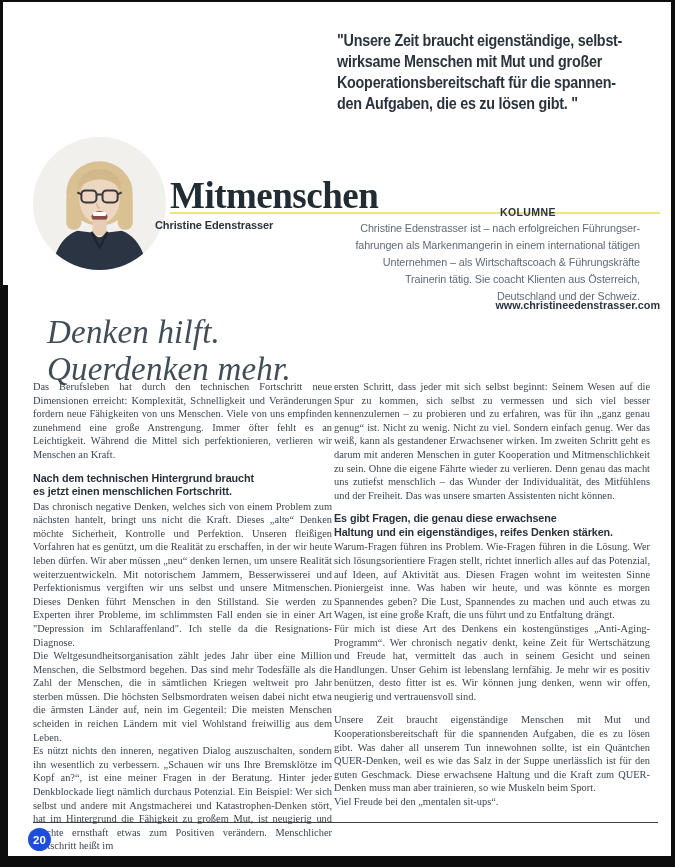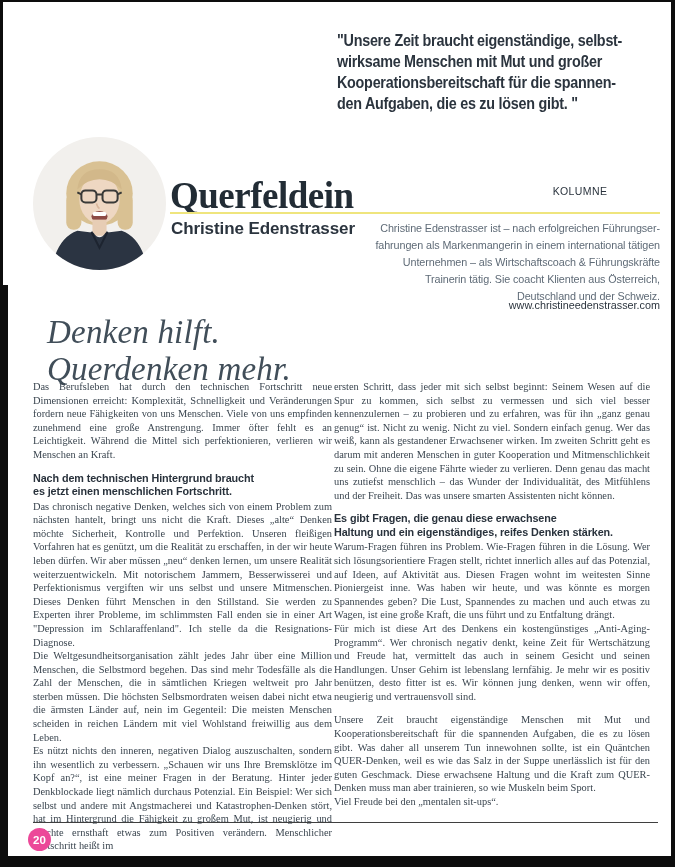--- a/index.html
+++ b/index.html
@@ -29,37 +29,37 @@
   .masthead-title {
     position:absolute; left:170px; top:177px;
     font-family:"Liberation Serif", serif; font-weight:700;
     font-size:37px; line-height:1; color:#222c35; letter-spacing:-0.5px;
   }
   .yellow-rule {
     position:absolute; left:170px; top:212px; width:490px; height:2px;
     background:#efe57d;
   }
   .author-name {
-    position:absolute; left:171px; top:219px;
+    position:absolute; left:155px; top:219px;
     font-family:"Liberation Sans", sans-serif; font-weight:700;
-    font-size:17px; color:#2b343e; letter-spacing:-0.1px;
+    font-size:11px; color:#2b343e; letter-spacing:-0.1px;
   }
   .kolumne {
-    position:absolute; left:500px; top:185px; width:160px; text-align:center;
-    font-family:"Liberation Sans", sans-serif; font-weight:400;
+    position:absolute; left:500px; top:206px; width:160px; text-align:left;
+    font-family:"Liberation Sans", sans-serif; font-weight:700;
     font-size:10.5px; color:#2b343e; letter-spacing:0.4px;
   }
   .bio {
-    position:absolute; left:372px; top:220px; width:288px; text-align:right;
+    position:absolute; left:352px; top:220px; width:288px; text-align:right;
     font-family:"Liberation Sans", sans-serif; font-size:10.8px;
     line-height:17px; color:#5f6b77; white-space:pre-line; letter-spacing:-0.1px;
   }
   .website {
     position:absolute; left:372px; top:299px; width:288px; text-align:right;
-    font-family:"Liberation Sans", sans-serif; font-weight:400;
+    font-family:"Liberation Sans", sans-serif; font-weight:700;
     font-size:10.8px; color:#2b343e;
   }
   
   .headline {
     position:absolute; left:33px; top:300px; margin:14px;
     font-family:"Liberation Serif", serif; font-style:italic; font-weight:400;
     font-size:33px; line-height:37px; color:#414e59; white-space:pre-line;
     letter-spacing:0.2px;
   }
   
@@ -80,21 +80,21 @@
   }
   .gap-before { margin-top:10px; }
   .col > :first-child { margin-top:0; }
   
   .footer-rule {
     position:absolute; left:33px; top:822px; width:625px; height:1px;
     background:#3f3f3f;
   }
   .page-number {
     position:absolute; left:28px; top:828px; width:23px; height:23px;
-    border-radius:50%; background:#ec4899; color:#ffffff;
+    border-radius:50%; background:#1d4ed8; color:#ffffff;
     font-family:"Liberation Sans", sans-serif; font-weight:700; font-size:11.5px;
     display:flex; align-items:center; justify-content:center;
   }
 </style>
 </head>
 <body>
 
 <div class="frame">
   <div class="paper"></div>
   <div class="left-edge-bar"></div>
@@ -126,21 +126,21 @@
         <path d="M63 66 Q64 70 66 71" fill="none" stroke="#d9b79c" stroke-width="1.5"></path>
         <ellipse cx="66" cy="79" rx="8" ry="5.5" fill="#8c4a44"></ellipse>
         <rect x="59" y="74.5" width="14" height="4" rx="2" fill="#ffffff"></rect>
         <rect x="59" y="82" width="14" height="16" fill="#e7cdb5"></rect>
         <path d="M18 132 Q24 100 44 93 L60 95 Q66 104 72 95 L88 93 Q108 100 114 132 Z" fill="#2b3442"></path>
         <path d="M58 94 L66 110 L74 94" fill="none" stroke="#1d2430" stroke-width="2"></path>
       </g>
     </svg>
   </div>
 
-  <div class="masthead-title">Querfeldein</div>
+  <div class="masthead-title">Mitmenschen</div>
   <div class="yellow-rule"></div>
   <div class="author-name">Christine Edenstrasser</div>
   <div class="kolumne">KOLUMNE</div>
   <div class="bio">Christine Edenstrasser ist – nach erfolgreichen Führungser-
 fahrungen als Markenmangerin in einem international tätigen
 Unternehmen – als Wirtschaftscoach &amp; Führungskräfte
 Trainerin tätig. Sie coacht Klienten aus Österreich,
 Deutschland und der Schweiz.</div>
   <div class="website">www.christineedenstrasser.com</div>
 

